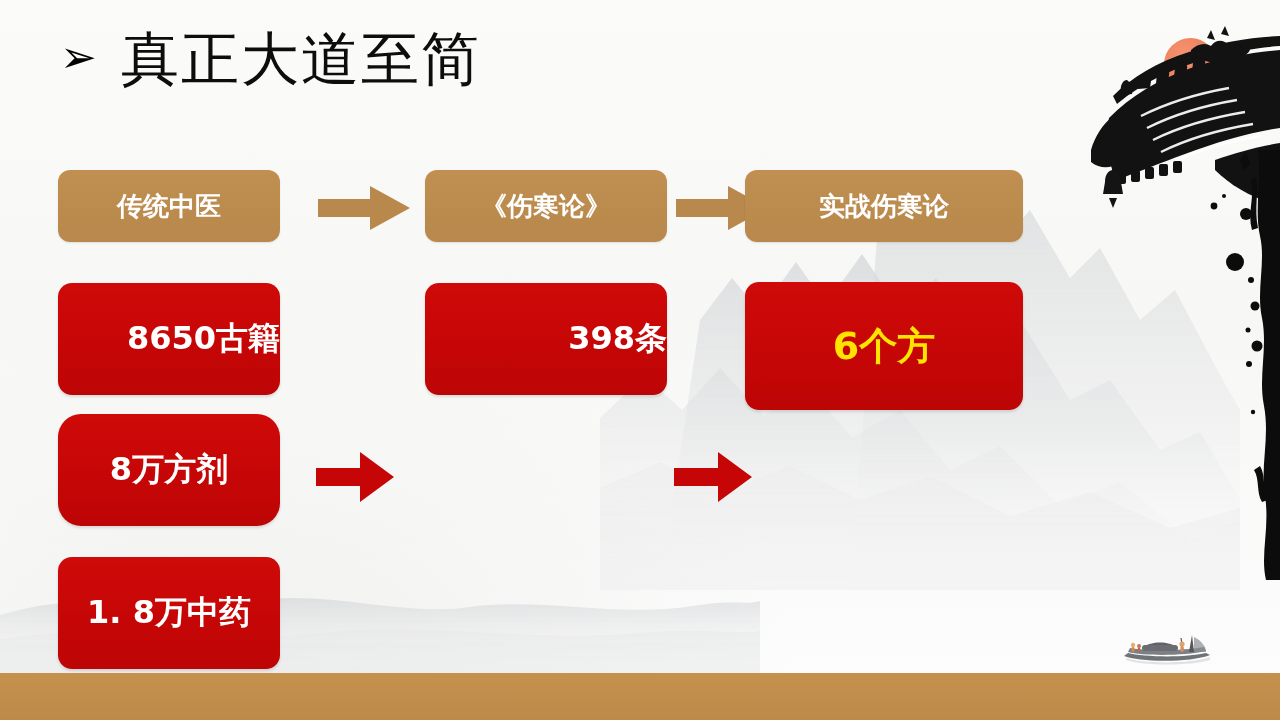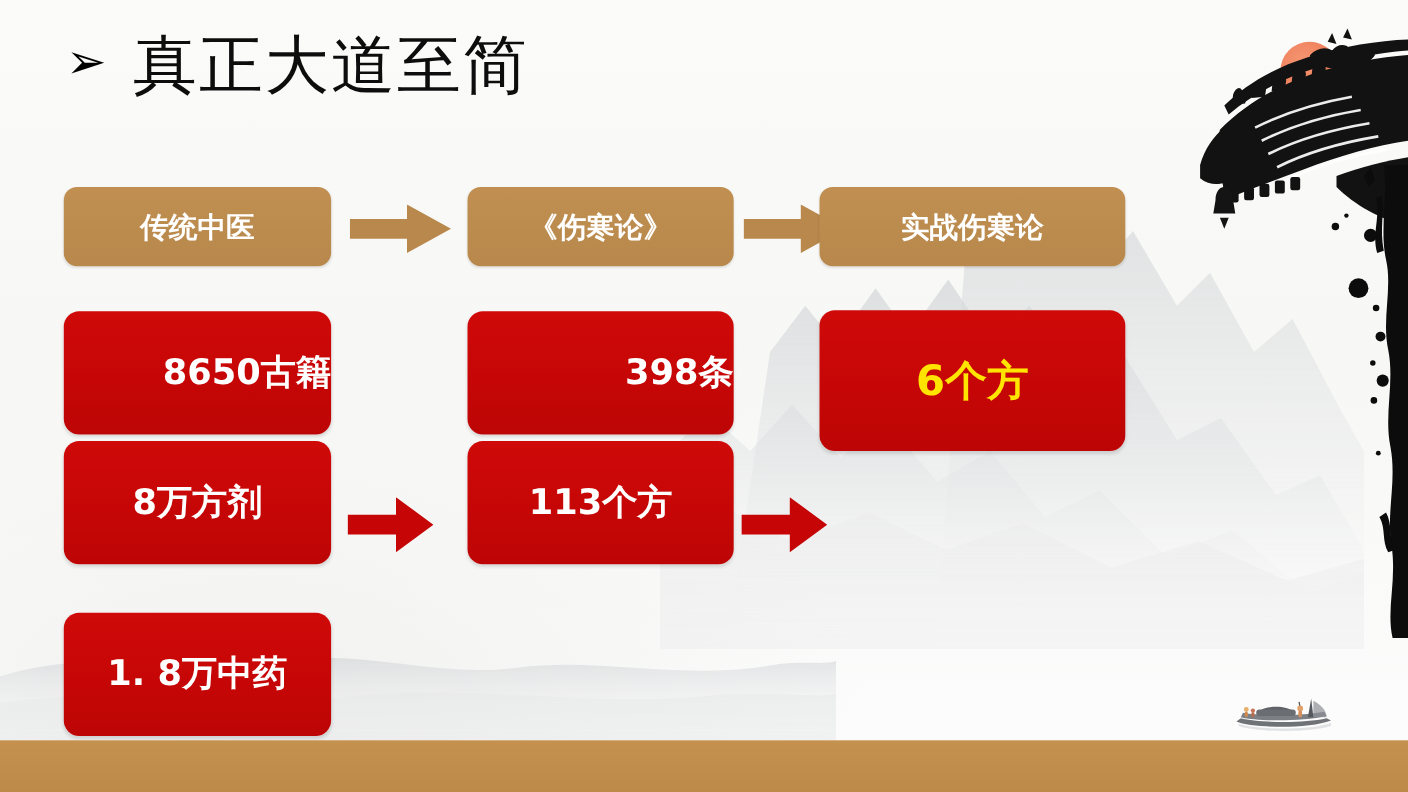--- a/index.html
+++ b/index.html
@@ -65,28 +65,28 @@
   }
   .cell{
     background:linear-gradient(180deg,#cf0a09 0%,#c60606 55%,#bd0505 100%);
     color:#ffffff;font-size:32px;height:112px;
     box-shadow:0 2px 3px rgba(0,0,0,.12);
   }
   .cell.accent{color:#ffe400;font-size:38px;}
   .cell.tall{height:128px;}
 
   
-  .c1{left:58px;width:243px;}
+  .c1{left:58px;width:222px;}
   .c2{left:425px;width:242px;}
   .c3{left:745px;width:278px;}
 
   
   .r0{top:170px;}
   .r1{top:283px;justify-content:flex-end;}
-  .r2{top:401px;}
+  .r2{top:414px;border-radius:23px;}
   .r3{top:557px;}
   .r1c3{top:282px;}
   .r2c3{top:418px;}
   .r3c3{top:554px;}
 
   
   .arrow{position:absolute;}
 
   
   #footbar{
@@ -258,23 +258,20 @@
   </div>
 
   <div class="box cell c1 r2">
     <span>8万方剂</span>
   </div>
 
   <svg class="arrow" style="left:316px;top:452px;width:78px;height:50px;" viewBox="0 0 78 50">
     <path d="M0 16 L44 16 L44 0 L78 25 L44 50 L44 34 L0 34 Z" fill="#c60606"></path>
   </svg>
 
-  <div class="box cell c2 r2">
-    <span>113个方</span>
-  </div>
 
   <svg class="arrow" style="left:674px;top:452px;width:78px;height:50px;" viewBox="0 0 78 50">
     <path d="M0 16 L44 16 L44 0 L78 25 L44 50 L44 34 L0 34 Z" fill="#c60606"></path>
   </svg>
 
 
   <div class="box cell c1 r3">
     <span>1. 8万中药</span>
   </div>
 

